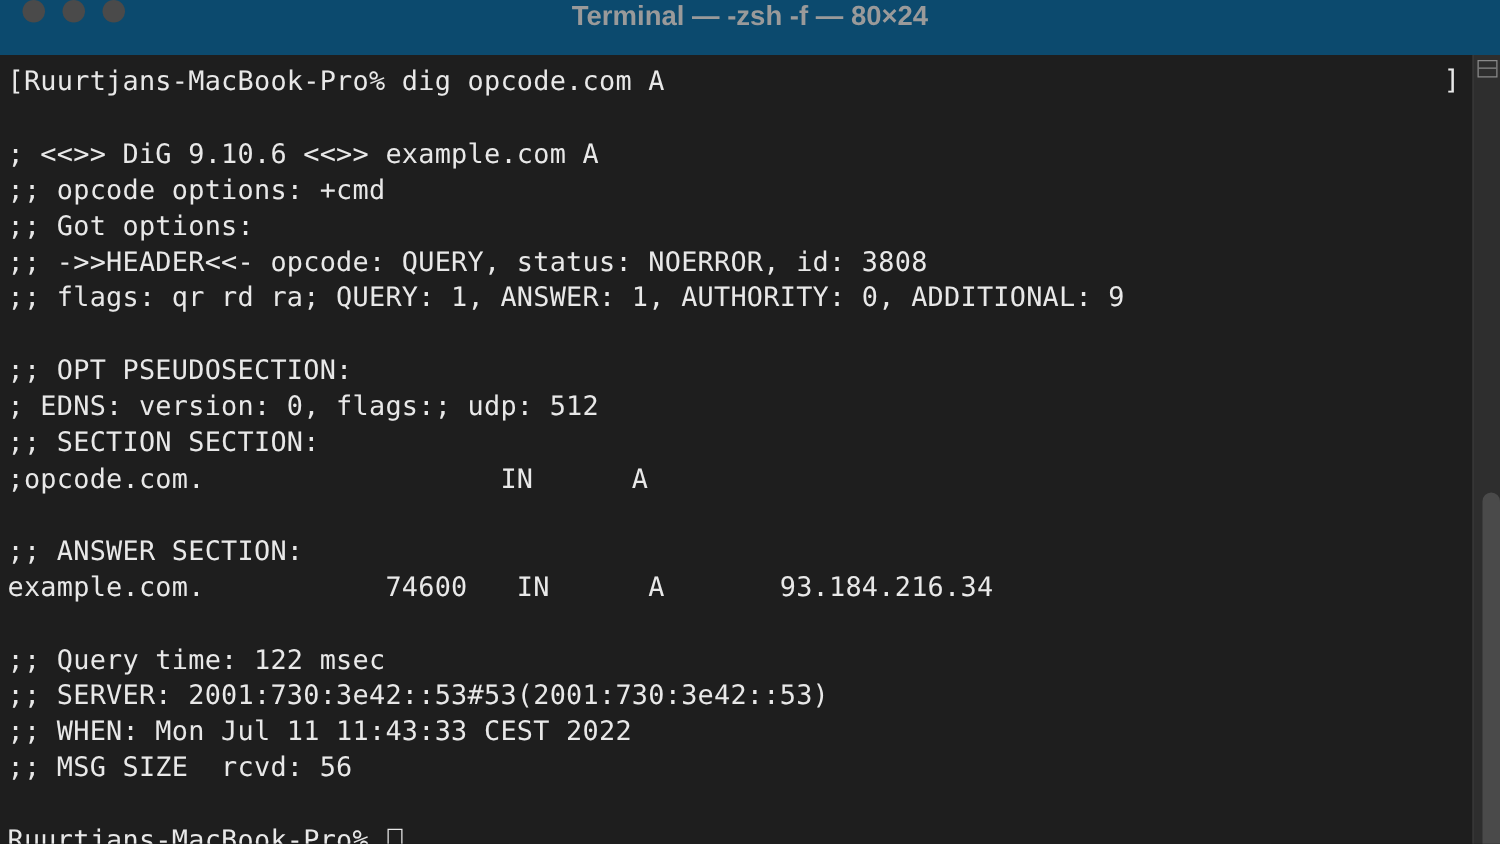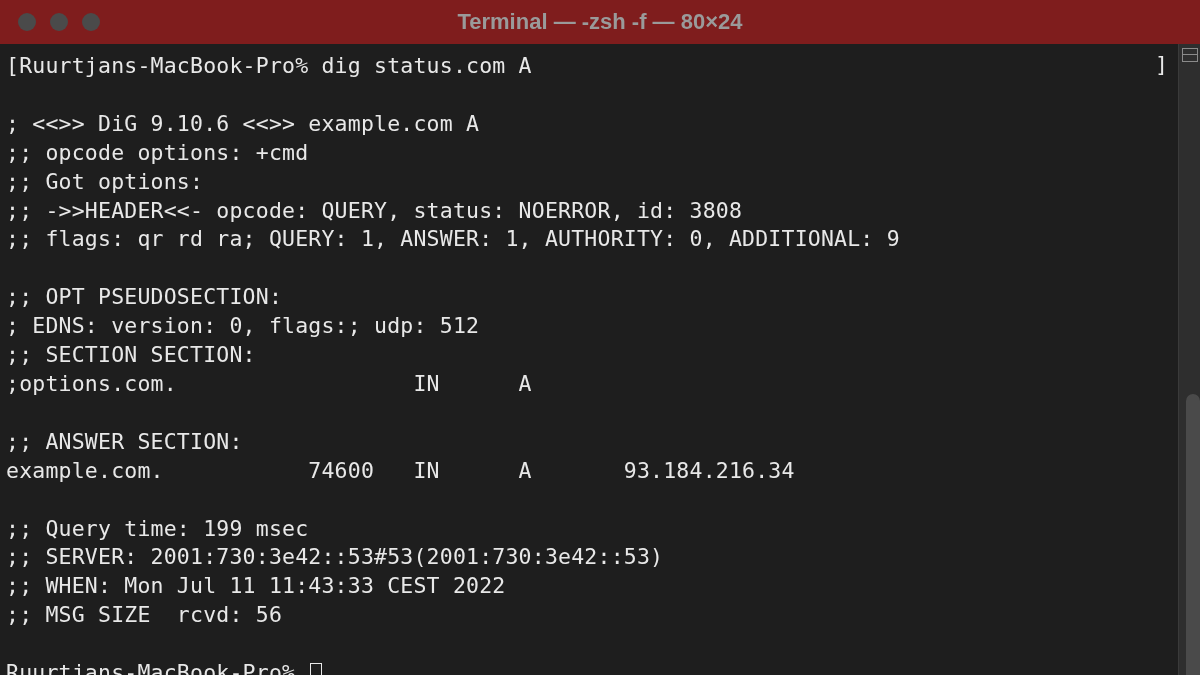--- a/index.html
+++ b/index.html
@@ -1,22 +1,21 @@
 <!DOCTYPE html>
 <html><head>
   <meta charset="utf-8">
   <style>
     * { margin: 0; padding: 0; box-sizing: border-box; }
     html, body { width: 1200px; height: 675px; overflow: hidden; background: #1a1a1a; }
     .window { width: 1200px; height: 675px; background: #1a1a1a; display: flex; flex-direction: column; font-family: "Menlo", "Monaco", "Consolas", monospace; }
     .titlebar {
       height: 44px;
-      background: #7f1d1d;
+      background: #0c4a6e;
       display: flex;
-      align-items: center;
       position: relative;
       flex-shrink: 0;
     }
     .traffic-lights {
       display: flex;
       gap: 14px;
       padding-left: 18px;
     }
     .tl { width: 18px; height: 18px; border-radius: 50%; background: #4a4a4a; }
     .title {
@@ -99,37 +98,37 @@
   <div class="titlebar">
     <div class="traffic-lights">
       <div class="tl"></div>
       <div class="tl"></div>
       <div class="tl"></div>
     </div>
     <div class="title">Terminal — -zsh -f — 80×24</div>
   </div>
 
   <div class="term-area">
-    <div class="term"><span>[Ruurtjans-MacBook-Pro% dig status.com A</span>
+    <div class="term"><span>[Ruurtjans-MacBook-Pro% dig opcode.com A</span>
 <span></span>
 <span>; &lt;&lt;&gt;&gt; DiG 9.10.6 &lt;&lt;&gt;&gt; example.com A</span>
 <span>;; opcode options: +cmd</span>
 <span>;; Got options:</span>
 <span>;; -&gt;&gt;HEADER&lt;&lt;- opcode: QUERY, status: NOERROR, id: 3808</span>
 <span>;; flags: qr rd ra; QUERY: 1, ANSWER: 1, AUTHORITY: 0, ADDITIONAL: 9</span>
 <span></span>
 <span>;; OPT PSEUDOSECTION:</span>
 <span>; EDNS: version: 0, flags:; udp: 512</span>
 <span>;; SECTION SECTION:</span>
-<span>;options.com.                  IN      A</span>
+<span>;opcode.com.                  IN      A</span>
 <span></span>
 <span>;; ANSWER SECTION:</span>
 <span>example.com.           74600   IN      A       93.184.216.34</span>
 <span></span>
-<span>;; Query time: 199 msec</span>
+<span>;; Query time: 122 msec</span>
 <span>;; SERVER: 2001:730:3e42::53#53(2001:730:3e42::53)</span>
 <span>;; WHEN: Mon Jul 11 11:43:33 CEST 2022</span>
 <span>;; MSG SIZE  rcvd: 56</span>
 <span></span>
 <span>Ruurtjans-MacBook-Pro% </span><span class="cursor"></span></div>
 
     <span class="rbracket">]</span>
 
     <div class="sidebar">
       <div class="side-toggle"></div>

